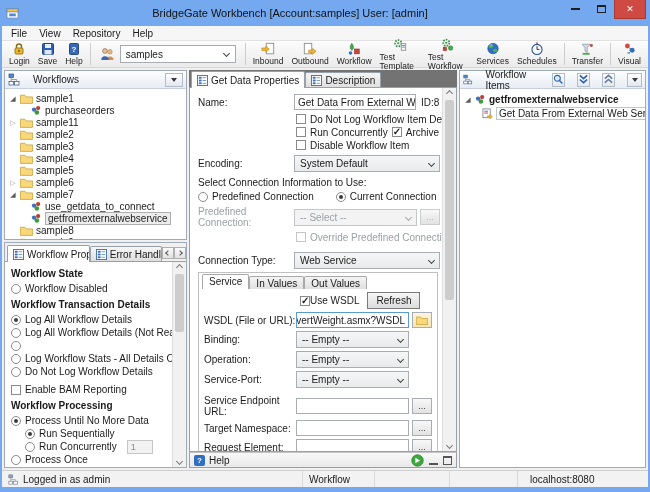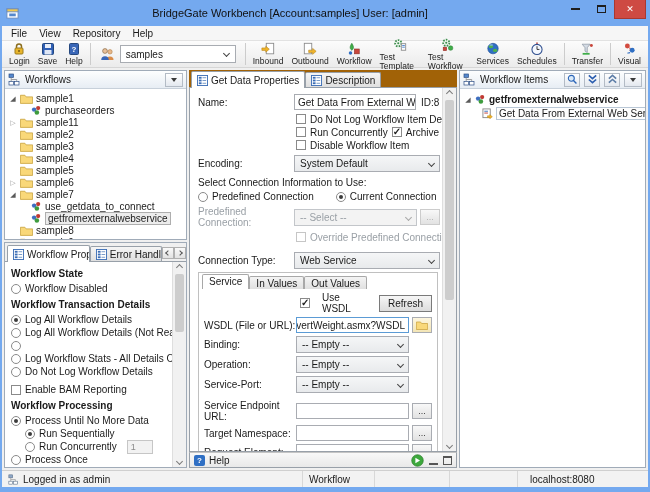--- a/index.html
+++ b/index.html
@@ -28,21 +28,21 @@
   .tsep { width:1px; height:22px; background:#cccccc; margin:0 3px; flex:none; }
   .acct-group { display:flex; align-items:center; gap:4px; padding:0 6px; }
   .acct-group svg { width:16px; height:14px; }
   .combo { width:116px; height:18px; background:#fff; border:1px solid #a8acb2; display:flex; align-items:center; padding:0 16px 0 5px; position:relative; font-size:10px; }
   .vchev { width:5px; height:5px; border-right:1.4px solid #444; border-bottom:1.4px solid #444; transform:rotate(45deg); display:inline-block; flex:none; }
   .combo .vchev { position:absolute; right:6px; top:5px; }
 
   
   .main { flex:1; display:flex; gap:2px; padding:2px; min-height:0; }
   .panel { border:1px solid #a0abb8; background:#fff; display:flex; flex-direction:column; min-height:0; }
-  .phead-bar { height:18px; background:linear-gradient(#fdfefe,#e7edf4); border-bottom:1px solid #c7d0da; display:flex; align-items:center; gap:4px; padding:0 3px; flex:none; }
+  .phead-bar { height:18px; background:linear-gradient(#fdfefe,#e7edf4); border-bottom:1px solid #c7d0da; display:flex; align-items:center; gap:12px; padding:0 3px; flex:none; }
   .phead-title { font-size:10px; }
   .pmenu-btn { margin-left:auto; width:18px; height:14px; border:1px solid #b3bbc5; background:linear-gradient(#fff,#e3e8ef); display:flex; align-items:center; justify-content:center; }
   .tri-down { width:0; height:0; border-left:3.5px solid transparent; border-right:3.5px solid transparent; border-top:4.5px solid #3a3a3a; }
   .hico { width:16px; height:14px; border:1px solid transparent; display:flex; align-items:center; justify-content:center; }
 
   .col-left { width:183px; flex:none; display:flex; flex-direction:column; gap:2px; min-height:0; }
   .wf-panel { height:170px; flex:none; }
   .col-center { flex:1; display:flex; flex-direction:column; min-width:0; }
   .col-right { width:187px; flex:none; }
 
@@ -83,21 +83,21 @@
   .numfld { width:26px; height:14px; border:1px solid #c6c6c6; background:#f2f2f2; color:#8a8a8a; font-size:9px; display:flex; align-items:center; padding-left:3px; margin-left:6px; }
 
   .vscroll { width:14px; border-left:1px solid #dedede; background:#f1f1f1; display:flex; flex-direction:column; align-items:center; padding:3px 0; flex:none; }
   .sarr { width:5px; height:5px; border-right:1.3px solid #7a7a7a; border-bottom:1.3px solid #7a7a7a; flex:none; }
   .sarr.up { transform:rotate(-135deg); }
   .sarr.dn { transform:rotate(45deg); margin-top:auto; }
   .sthumb { width:9px; background:#cdcdcd; border-radius:2px; margin-top:4px; flex:none; }
 
   
   .cwrap { flex:1; display:flex; border:1px solid #98a0a9; border-top:none; background:#fff; min-height:0; position:relative; }
-  .ctabs { background:#a16207; border-bottom:1px solid #98a0a9; }
+  .ctabs { background:#737373; border-bottom:1px solid #98a0a9; }
   .ccontent { flex:1; padding:6px 2px 0 8px; overflow:hidden; font-size:10px; }
   .frow { display:flex; align-items:center; margin-bottom:3px; }
   .flbl { width:96px; flex:none; }
   .txtbox { height:16px; border:1px solid #a9acb2; background:#fff; display:flex; align-items:center; padding:0 3px; overflow:hidden; white-space:nowrap; }
   .fcombo { height:17px; border:1px solid #a9acb2; background:linear-gradient(#f5f6f7,#e8eaec); display:flex; align-items:center; padding:0 16px 0 5px; position:relative; overflow:hidden; white-space:nowrap; }
   .fcombo .vchev { position:absolute; right:5px; }
   .fcombo.disabled { color:#9aa0a6; background:#f3f3f3; border-color:#c3c6ca; }
   .fcombo.disabled .vchev { border-color:#a8a8a8; }
   .dotbtn { width:20px; height:16px; margin-left:3px; border:1px solid #a9acb2; background:linear-gradient(#f8f8f8,#e2e2e2); display:flex; align-items:center; justify-content:center; font-size:9px; color:#333; flex:none; }
   .dotbtn.disabled { color:#b0b0b0; border-color:#cccccc; }
@@ -570,21 +570,21 @@
               </span>
           </div>
 
           <div class="svcbox">
             <div class="svctabs">
               <span class="svctab active">Service</span>
               <span class="svctab">In Values</span>
               <span class="svctab">Out Values</span>
             </div>
             <div class="srow" style="margin-left:96px">
-              <span style="display:flex;align-items:center;gap:12px">
+              <span style="display:flex;align-items:center;gap:0">
                   <span class="cb checked"></span>
                   <span>Use WSDL</span>
                 </span>
               <span class="refreshbtn">Refresh</span>
             </div>
             <div class="srow">
               <span class="slbl">WSDL (File or URL):</span>
               <span class="txtbox sfld wsdl">ervicex.net/ConvertWeight.asmx?WSDL</span>
               <span class="folderbtn">
                   <svg width="12" height="10" viewBox="0 0 16 13">

